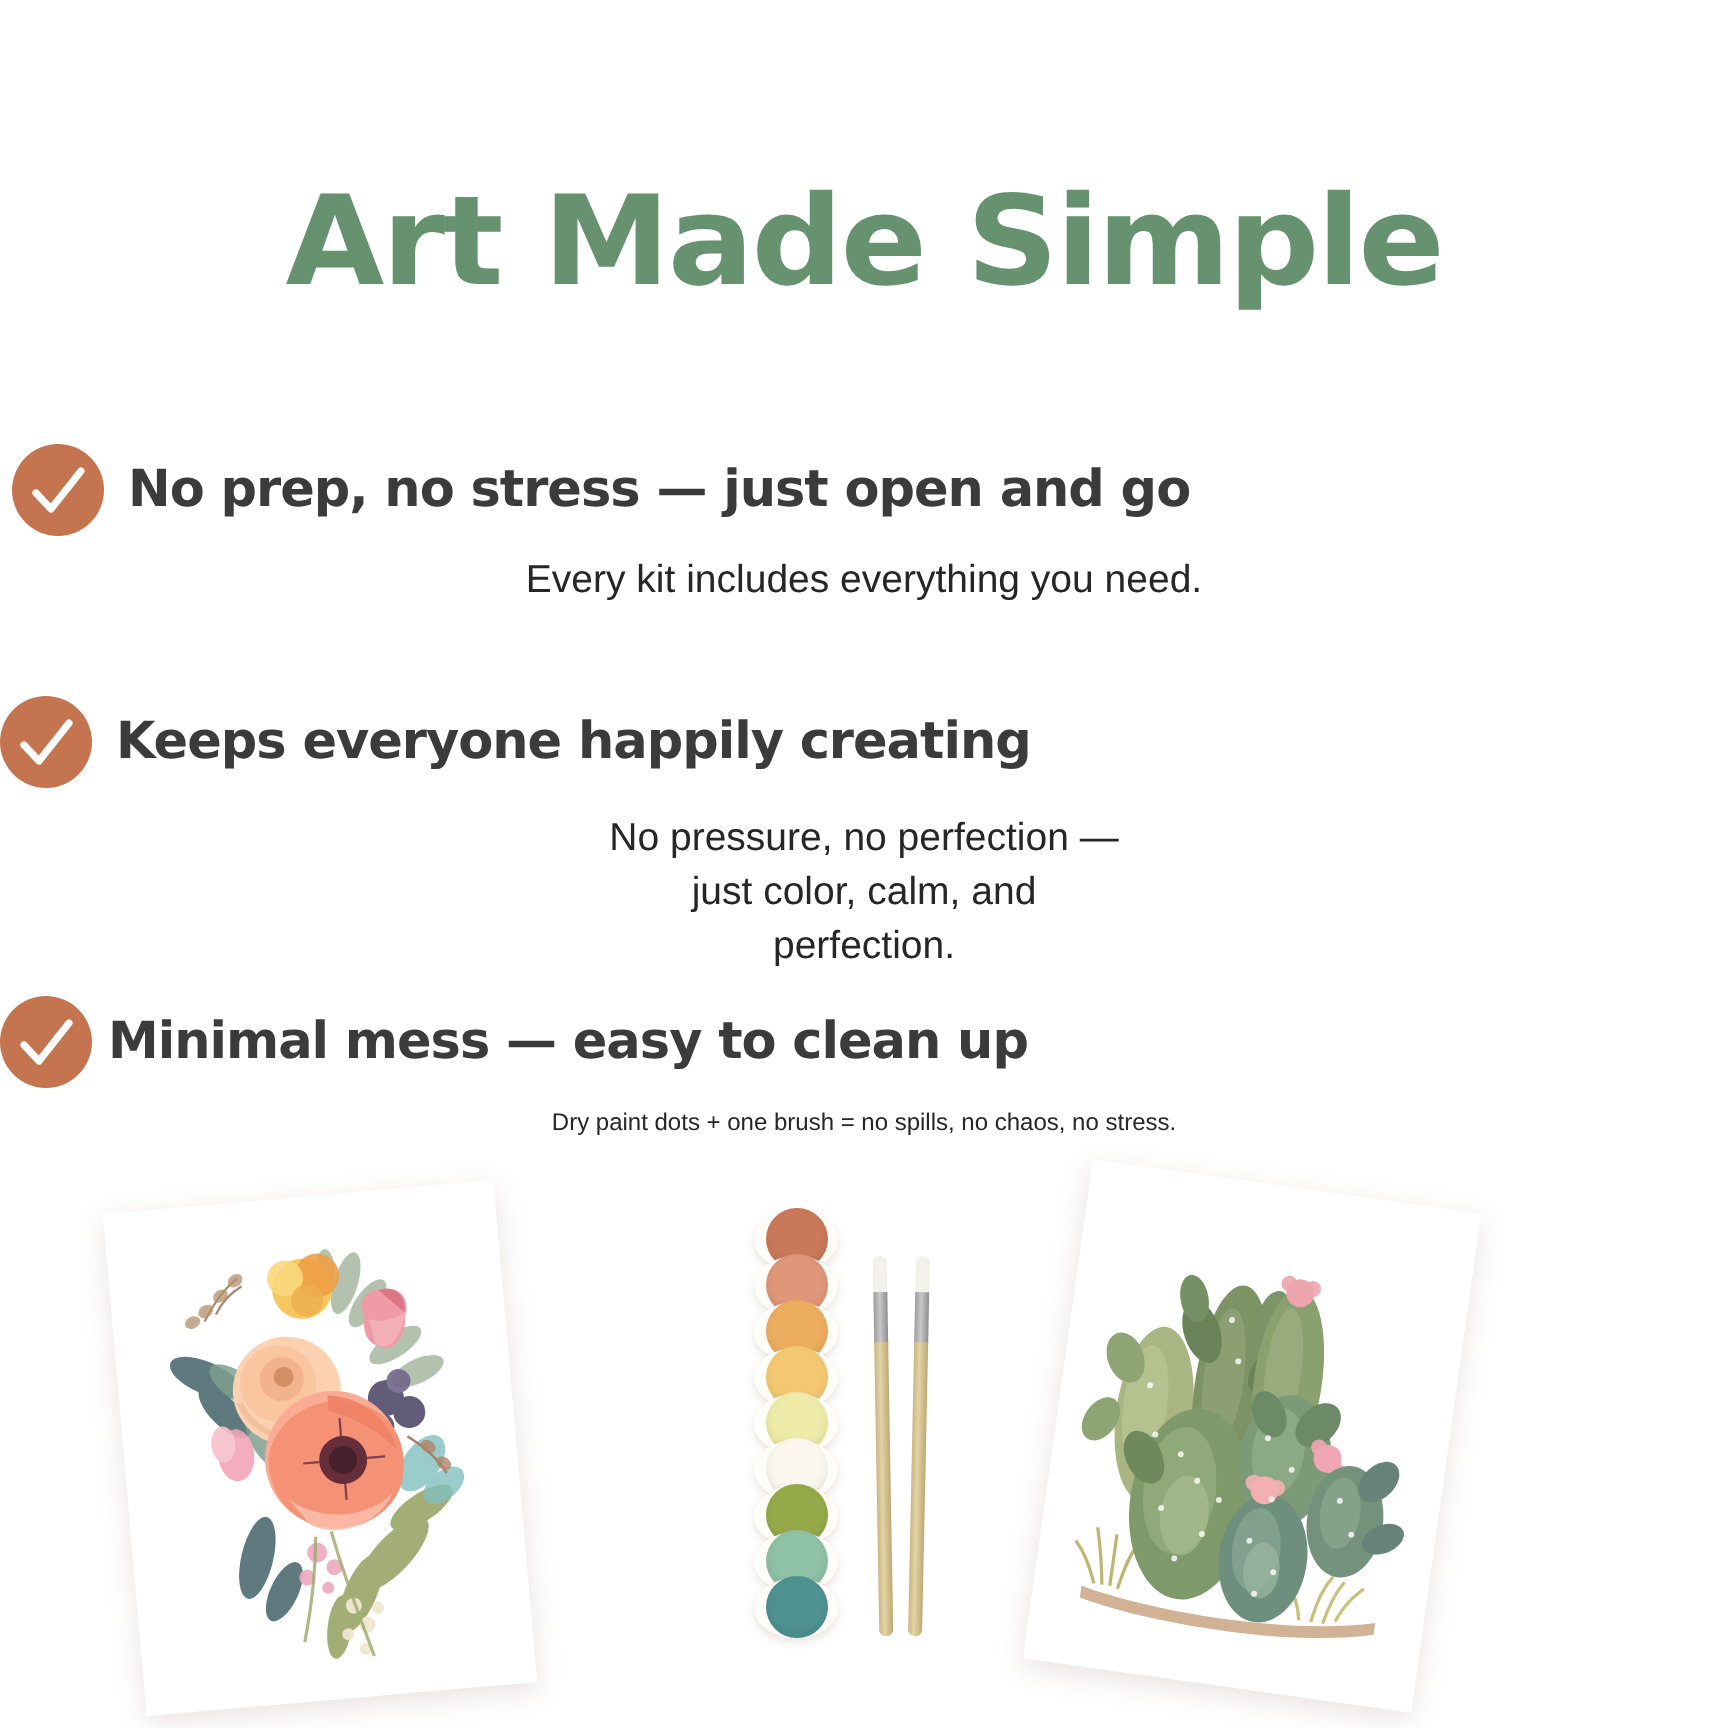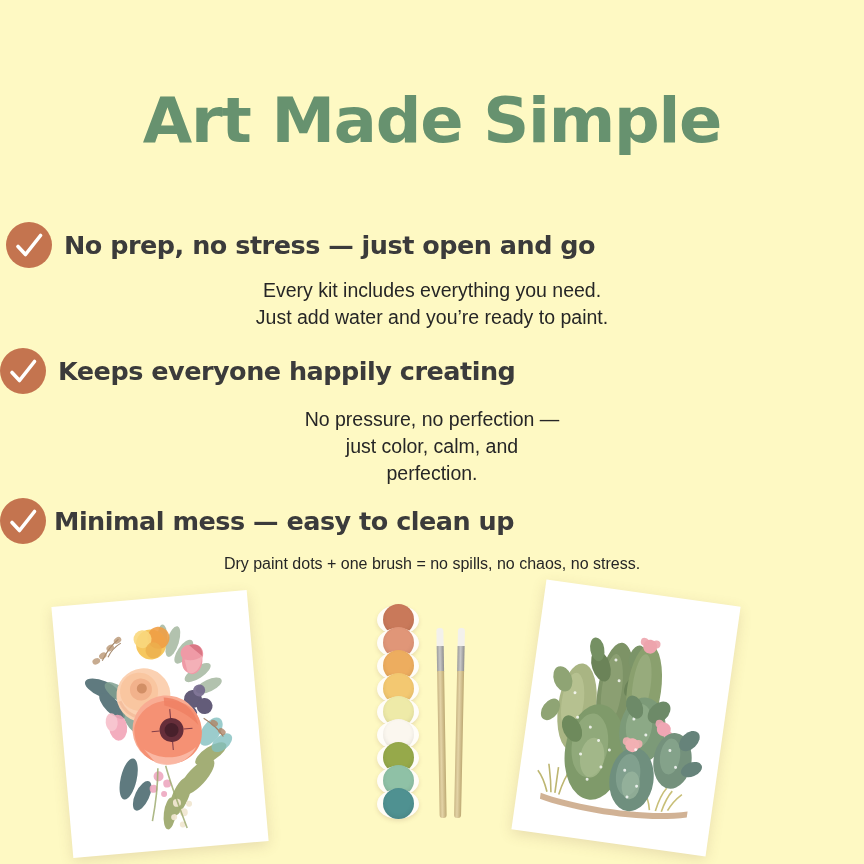--- a/index.html
+++ b/index.html
@@ -9,21 +9,21 @@
     height: 864px;
     overflow: hidden;
     font-family: "Liberation Sans", sans-serif;
     background: #fdeee6;
   }
 
   .poster {
     position: relative;
     width: 864px;
     height: 864px;
-    background: #fef9c3;
+    background: #ffffff;
   }
 
   
   .title {
     position: absolute;
     top: 84px;
     left: 0;
     width: 864px;
     text-align: center;
     font-size: 62px;
@@ -72,21 +72,21 @@
     font-family: Liberation Sans, sans-serif;
   }
 
   #feature-0 { top: 222px; }
   #feature-0 .feature-head { gap: 12px; padding-left: 6px; }
   #feature-1 { top: 348px; }
   #feature-1 .feature-head { gap: 12px; }
   #feature-1 .feature-body { margin-top: 12px; }
   #feature-2 { top: 498px; }
   #feature-2 .feature-head { gap: 8px; }
-  #feature-2 .feature-body { font-size: 16px; }
+  #feature-2 .feature-body { font-size: 12px; }
 
   
   .card {
     position: absolute;
     background: #ffffff;
     box-shadow: 0 4px 14px rgba(120, 80, 60, 0.16);
     overflow: hidden;
   }
   #card-floral {
     width: 196px; height: 252px;
@@ -165,21 +165,20 @@
     <div class="feature-head">
       <div class="check-circle">
         <svg viewBox="0 0 46 46" aria-hidden="true">
           <path d="M12 24.5 L19.5 32.5 L34.5 13.5" fill="none" stroke="#ffffff" stroke-width="3.6" stroke-linecap="round" stroke-linejoin="round"></path>
         </svg>
       </div>
       <div class="feature-title">No prep, no stress — just open and go</div>
     </div>
     <div class="feature-body">
       <div>Every kit includes everything you need.</div>
-      <div>Just add water and you’re ready to paint.</div>
     </div>
   </div>
 
   <div class="feature" id="feature-1">
     <div class="feature-head">
       <div class="check-circle">
         <svg viewBox="0 0 46 46" aria-hidden="true">
           <path d="M12 24.5 L19.5 32.5 L34.5 13.5" fill="none" stroke="#ffffff" stroke-width="3.6" stroke-linecap="round" stroke-linejoin="round"></path>
         </svg>
       </div>

